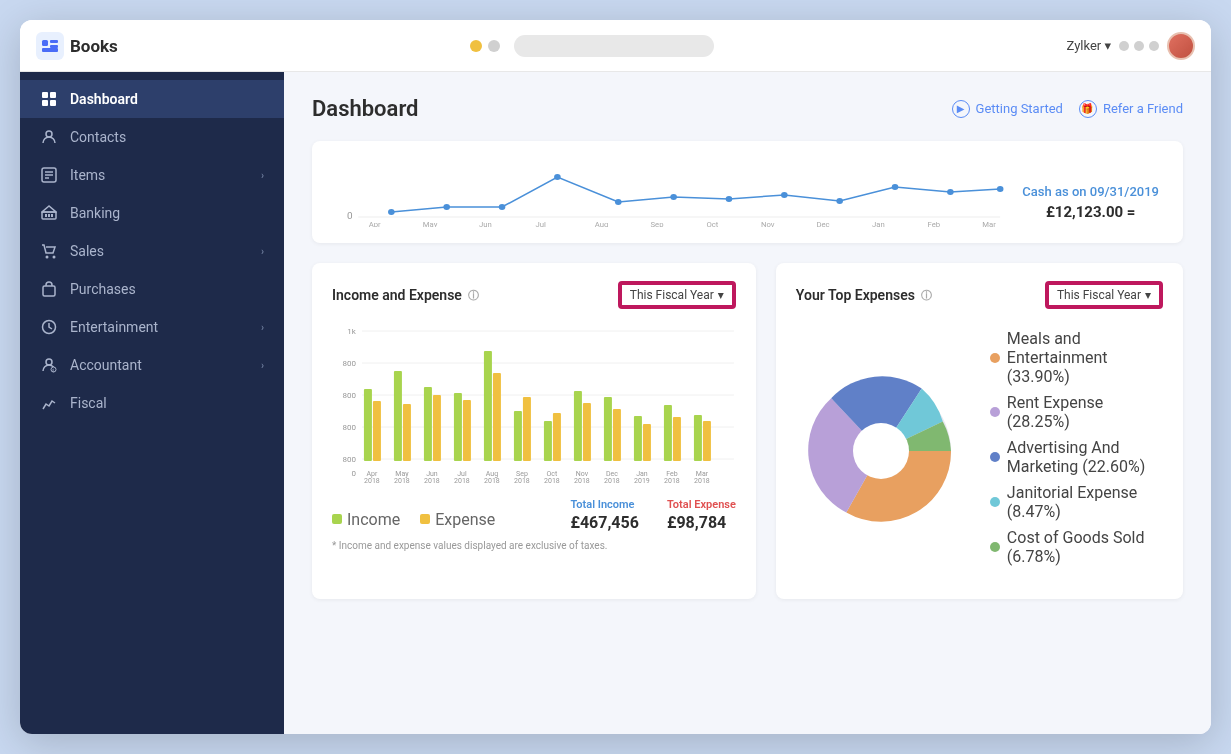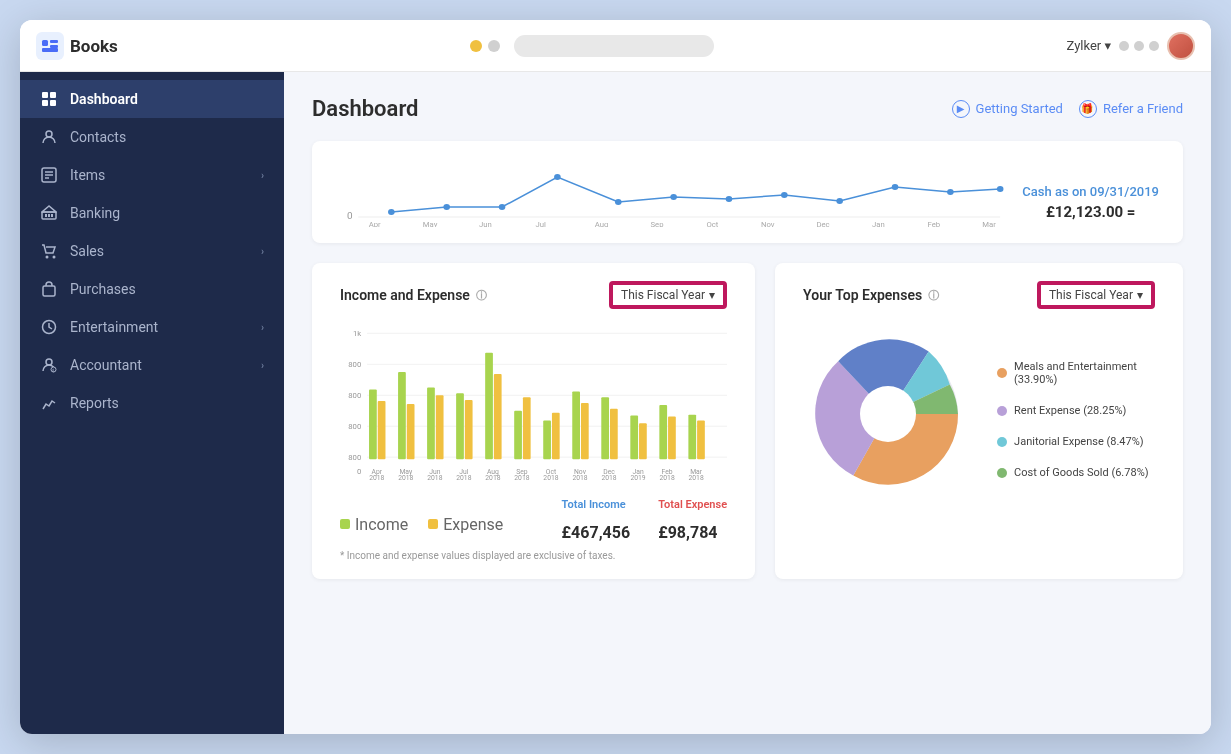--- a/index.html
+++ b/index.html
@@ -163,21 +163,21 @@
     .cash-amount { font-size: 15px; font-weight: 700; color: #2d2d2d; margin-top: 4px; }
     
     .charts-row {
       display: flex;
       gap: 20px;
       margin-bottom: 16px;
     }
     .chart-card {
       background: #fff;
       border-radius: 8px;
-      padding: 18px 28px;
+      padding: 18px 20px;
       box-shadow: 0 1px 4px rgba(0,0,0,0.06);
     }
     .chart-card.income-expense { flex: 1.1; }
     .chart-card.top-expenses { flex: 1; }
     .chart-card-header {
       display: flex; align-items: center; justify-content: space-between;
       margin-bottom: 12px;
     }
     .chart-title {
       font-size: 14px; font-weight: 600; color: #2d2d2d;
@@ -195,37 +195,37 @@
       display: flex;
       align-items: flex-start;
       gap: 20px;
       margin-top: 8px;
     }
     .legend-item { display: flex; align-items: center; gap: 5px; font-size: 16px; color: #666; }
     .legend-dot { width: 10px; height: 10px; border-radius: 2px; }
     .legend-income { background: #a8d44e; }
     .legend-expense { background: #f0c040; }
     .totals-area { margin-left: auto; display: flex; gap: 28px; }
-    .total-block .total-label { font-size: 11px; font-weight: 600; margin-bottom: 12px; }
+    .total-block .total-label { font-size: 11px; font-weight: 600; margin-bottom: 2px; }
     .total-block.income .total-label { color: #4a90d9; }
     .total-block.expense .total-label { color: #e05050; }
     .total-value { font-size: 16px; font-weight: 700; color: #2d2d2d; }
     .chart-footnote { font-size: 10px; color: #999; margin-top: 8px; }
     
     .pie-area {
       display: flex;
       align-items: center;
       gap: 24px;
       padding: 8px 0;
     }
     .pie-container { position: relative; width: 170px; height: 170px; flex-shrink: 0; }
     .pie-legend { flex: 1; }
     .pie-legend-item {
       display: flex; align-items: center; gap: 7px;
-      font-size: 11px; color: #444; margin-bottom: 7px; margin-top: 18px;
+      font-size: 16px; color: #444; margin-bottom: 7px;
     }
     .pie-dot { width: 10px; height: 10px; border-radius: 50%; flex-shrink: 0; }
   </style>
 </head>
 <body>
 
 <div class="app-shell">
 
   <div class="titlebar">
     <div class="logo-area">
@@ -354,21 +354,21 @@
         <span>Accountant</span>
         <span class="chevron">›</span>
       </div>
 
       <div class="sidebar-item">
         <span class="icon">
           <svg width="16" height="16" viewBox="0 0 16 16" fill="none">
             <path d="M2 14 L5 9 L8 11 L11 6 L14 8" stroke="#aab4cc" stroke-width="1.5" fill="none"></path>
           </svg>
         </span>
-        <span>Reports</span>
+        <span>Fiscal</span>
       </div>
     </nav>
 
     <main class="content">
 
       <div class="content-header">
         <h1 class="page-title">Dashboard</h1>
         <div class="header-actions">
           <a class="header-btn" href="#">
             <span class="btn-icon">▶</span>
@@ -575,20 +575,24 @@
             <div class="pie-legend">
               <div class="pie-legend-item">
                 <div class="pie-dot" style="background:#e8a060;"></div>
                 <span>Meals and Entertainment (33.90%)</span>
               </div>
               <div class="pie-legend-item">
                 <div class="pie-dot" style="background:#b8a0d8;"></div>
                 <span>Rent Expense (28.25%)</span>
               </div>
               <div class="pie-legend-item">
+                <div class="pie-dot" style="background:#6080c8;"></div>
+                <span>Advertising And Marketing (22.60%)</span>
+              </div>
+              <div class="pie-legend-item">
                 <div class="pie-dot" style="background:#70c8d8;"></div>
                 <span>Janitorial Expense (8.47%)</span>
               </div>
               <div class="pie-legend-item">
                 <div class="pie-dot" style="background:#80b870;"></div>
                 <span>Cost of Goods Sold (6.78%)</span>
               </div>
             </div>
           </div>
         </div>

